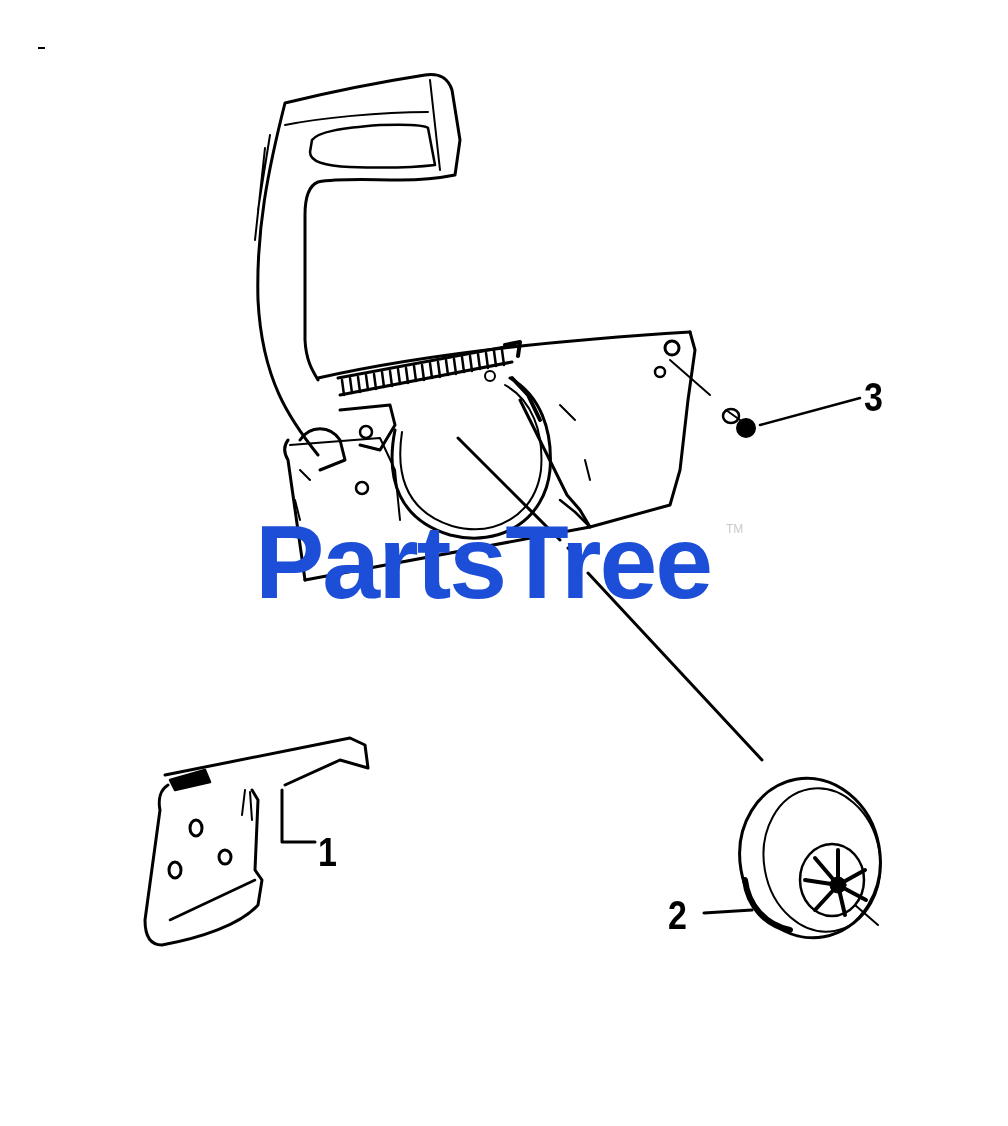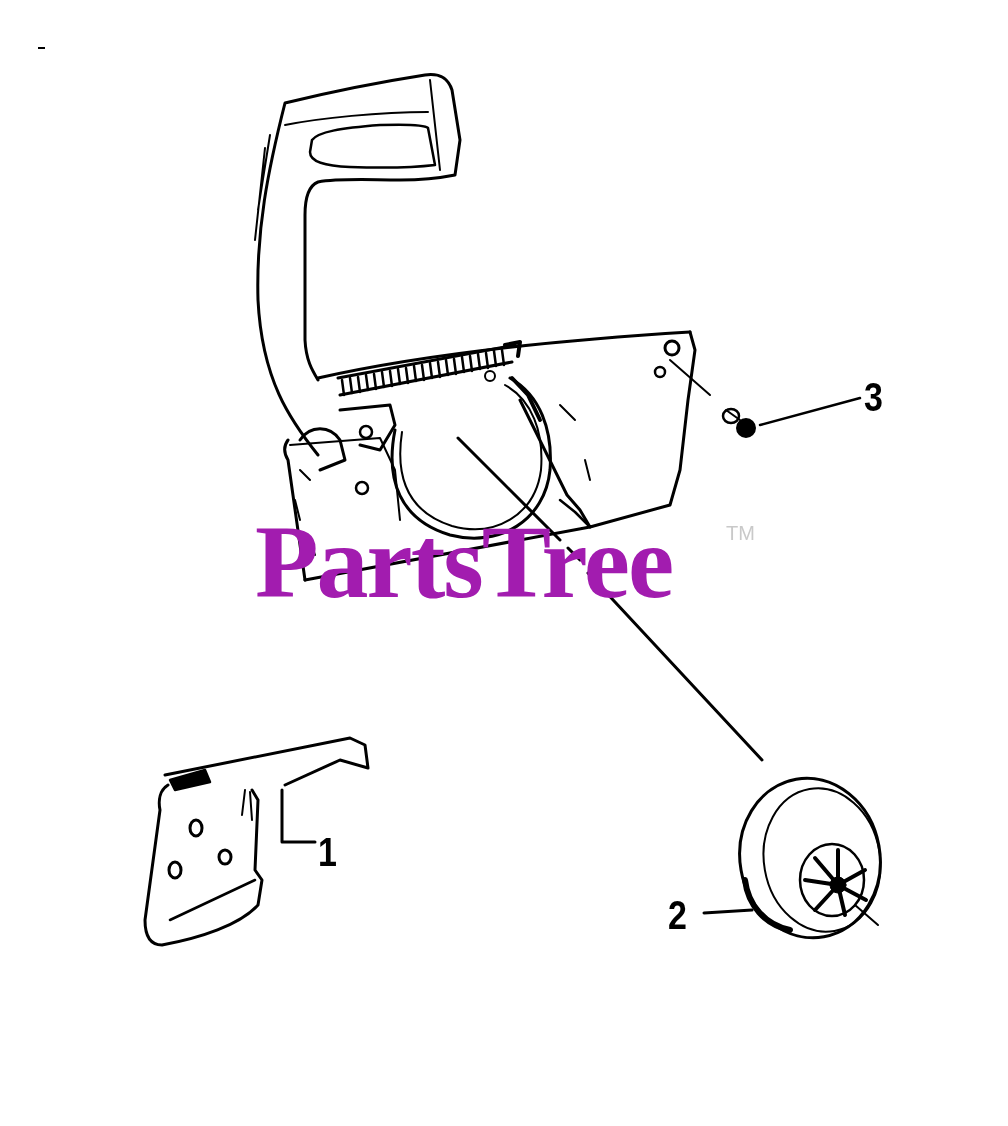--- a/index.html
+++ b/index.html
@@ -3,25 +3,25 @@
   <meta charset="utf-8">
   <style>
     html, body { margin: 0; padding: 0; background: #ffffff; }
     body { width: 1008px; height: 1126px; position: relative; overflow: hidden;
            font-family: "Liberation Sans", sans-serif; }
     #diagram { position: absolute; left: 0; top: 0; width: 1008px; height: 1126px; }
     .callout { position: absolute; font-family: "Liberation Sans", sans-serif;
                font-weight: bold; font-size: 40px; color: #000; line-height: 1;
                transform: scaleX(0.85); transform-origin: left top; }
     .watermark { position: absolute; left: 255px; top: 510px;
-                 font-family: Liberation Serif, serif; font-weight: bold;
-                 font-size: 104px; color: #a21caf; letter-spacing: -2px;
+                 font-family: Liberation Sans, sans-serif; font-weight: bold;
+                 font-size: 104px; color: #1d4ed8; letter-spacing: -2px;
                  line-height: 1; white-space: nowrap; }
     .tm { position: absolute; left: 726px; top: 522px;
-          font-family: "Liberation Sans", sans-serif; font-size: 20px; color: #c9c9c9; }
+          font-family: "Liberation Sans", sans-serif; font-size: 12px; color: #c9c9c9; }
     .dash-mark { position: absolute; left: 38px; top: 47px; width: 7px; height: 2px; background: #000; }
   </style>
 </head>
 <body>
 
 <div class="dash-mark"></div>
 
 <svg id="diagram" viewBox="0 0 1008 1126" xmlns="http://www.w3.org/2000/svg" fill="none" stroke="#000" stroke-linecap="round" stroke-linejoin="round">
 
   <g>

